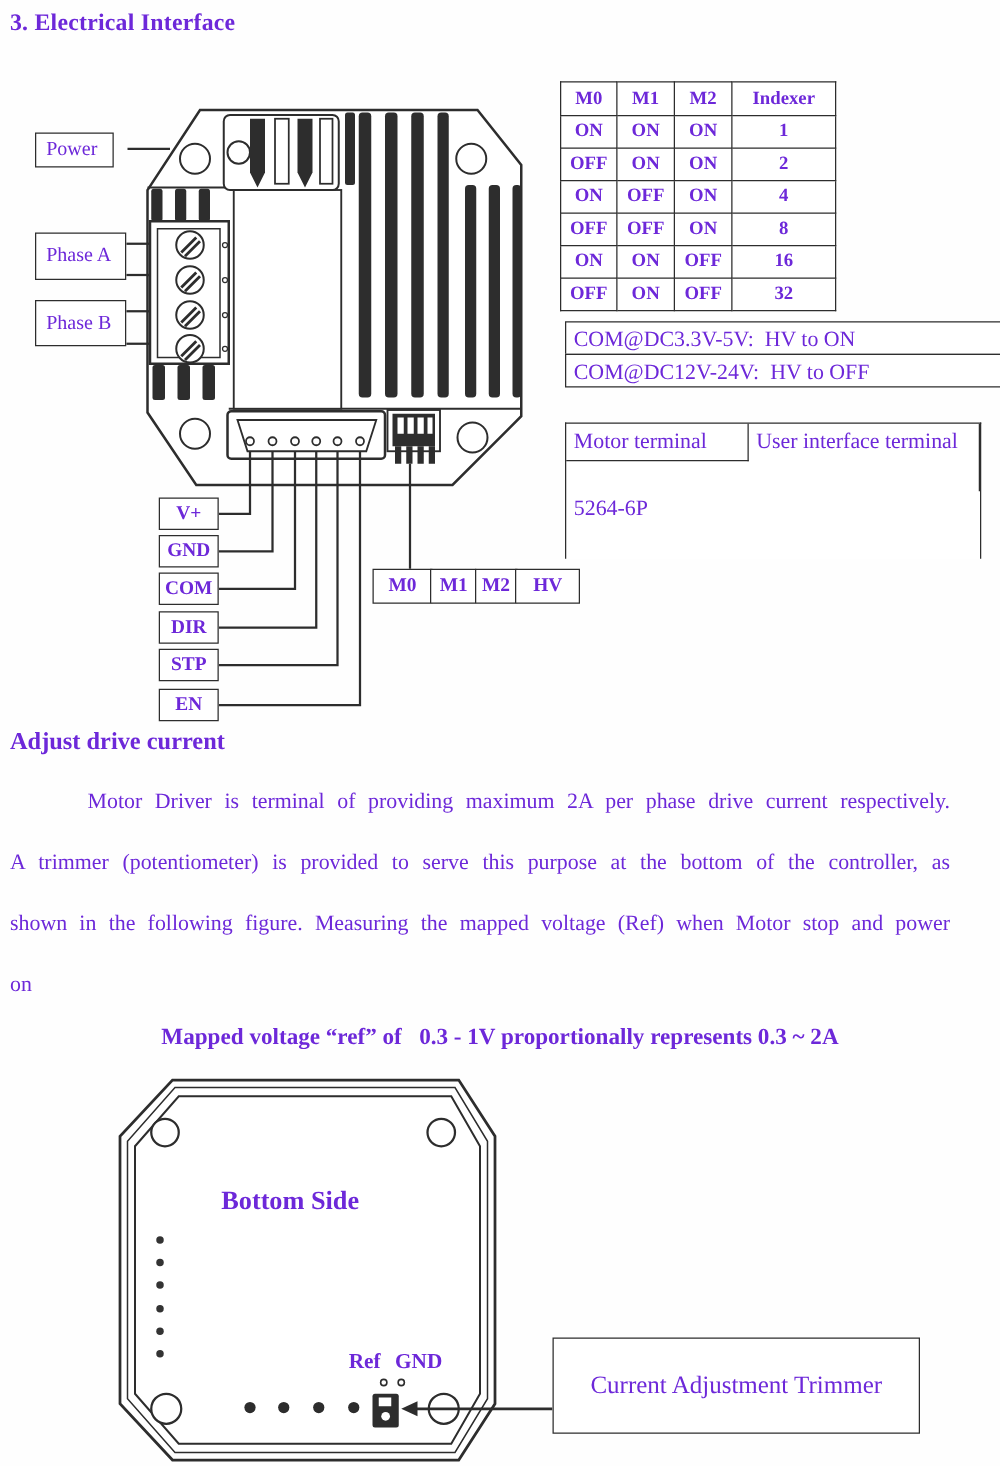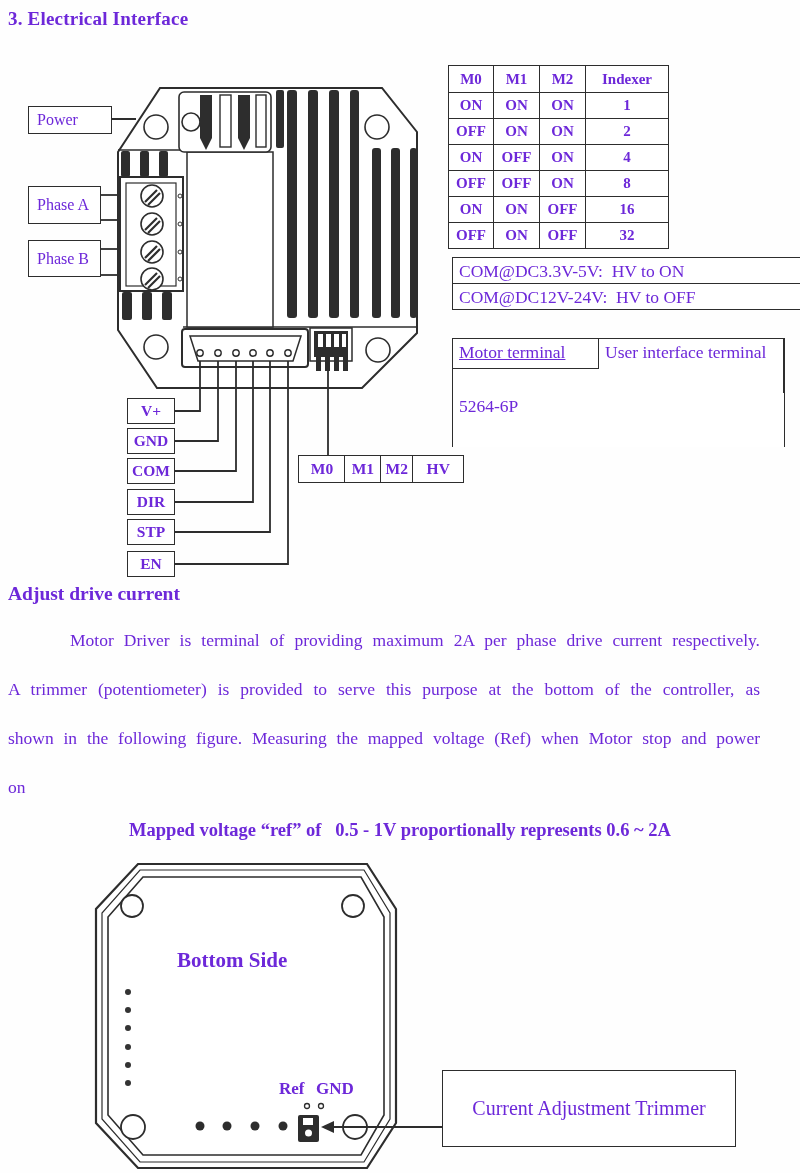--- a/index.html
+++ b/index.html
@@ -22,21 +22,21 @@
   table.idx tr.hd th{height:26px;}
   .cw0{width:44px}.cw1{width:45px}.cw2{width:45px}.cw3{width:82px}
   
   .comrow{left:452px;width:372px;height:27px;border:1.6px solid #2d2d2d;background:#fff;
           font-size:17.5px;line-height:24px;padding:1px 0 0 6px;white-space:pre;}
   
   .tterm{left:452px;top:338px;width:333px;border:1.6px solid #2d2d2d;border-bottom:none;background:#fff;
          display:grid;grid-template-columns:146px 1fr;font-size:17.5px;}
   .tterm .c{padding:1px 6px;line-height:25px;}
   .tterm .c1{border-right:1.6px solid #2d2d2d;}
-  .tterm .r1{border-bottom:1.6px solid #2d2d2d;height:27px;text-decoration:underline;}
+  .tterm .r1{border-bottom:1.6px solid #2d2d2d;height:27px;}
   .tterm .r2{min-height:52px;}
   .tterm .just{text-align:justify;}
   
   .mrow{left:298px;top:455px;display:flex;}
   .mcell{border:1.6px solid #2d2d2d;background:#fff;height:26px;display:flex;align-items:center;
          justify-content:center;font-weight:bold;font-size:15.5px;}
   .mcell+.mcell{margin-left:-1.6px;}
   .bsl{font-size:21px;font-weight:bold;}
   .refl{font-size:17px;font-weight:bold;}
   .callout{left:442px;top:1070px;width:294px;height:77px;border:1.8px solid #2d2d2d;background:#fff;
@@ -207,21 +207,21 @@
         <g>
           <polygon points="321,1127 334,1121 334,1133" fill="#2d2d2d" stroke="none"></polygon>
           <line x1="333" y1="1127" x2="442" y2="1127" stroke-width="2.2"></line>
         </g>
       </g>
     </g>
   </svg>
 
   <div class="ov title" style="left:8px;top:8px;">3. Electrical Interface</div>
 
-  <div class="ov lblbox" style="left:28px;top:106px;width:84px;height:28px;">Power</div>
+  <div class="ov lblbox" style="left:28px;top:106px;width:63px;height:28px;">Power</div>
   <div class="ov lblbox" style="left:28px;top:186px;width:73px;height:38px;">Phase A</div>
   <div class="ov lblbox" style="left:28px;top:240px;width:73px;height:37px;">Phase B</div>
 
   <div class="ov pinbox" style="top:398px;">V+</div>
   <div class="ov pinbox" style="top:428px;">GND</div>
   <div class="ov pinbox" style="top:458px;">COM</div>
   <div class="ov pinbox" style="top:489px;">DIR</div>
   <div class="ov pinbox" style="top:519px;">STP</div>
   <div class="ov pinbox" style="top:551px;">EN</div>
 
@@ -283,21 +283,21 @@
   <div class="ov comrow" style="top:283.4px;">COM@DC12V-24V:  HV to OFF</div>
 
   <div class="ov tterm">
     <div class="c c1 r1">Motor terminal</div>
     <div class="c c1 r2 just">User interface terminal</div>
     <div class="c r2">5264-6P</div>
   </div>
 
   <div class="ov h2" style="left:8px;top:583px;">Adjust drive current</div>
   <div class="ov para" style="left:8px;top:616px;width:752px;">Motor Driver is terminal of providing maximum 2A per phase drive current respectively. A trimmer (potentiometer) is provided to serve this purpose at the bottom of the controller, as shown in the following figure. Measuring the mapped voltage (Ref) when Motor stop and power on</div>
-  <div class="ov mapped" style="left:0;top:820px;">Mapped voltage “ref” of   0.5 - 1V proportionally represents 0.6 ~ 2A</div>
+  <div class="ov mapped" style="left:0;top:820px;">Mapped voltage “ref” of   0.3 - 1V proportionally represents 0.3 ~ 2A</div>
 
   <div class="ov bsl" style="left:177px;top:948px;">Bottom Side</div>
   <div class="ov refl" style="left:279px;top:1079px;">Ref</div>
   <div class="ov refl" style="left:316px;top:1079px;">GND</div>
 
   <div class="ov callout">Current Adjustment Trimmer</div>
 
 </div>
 
 </body></html>

